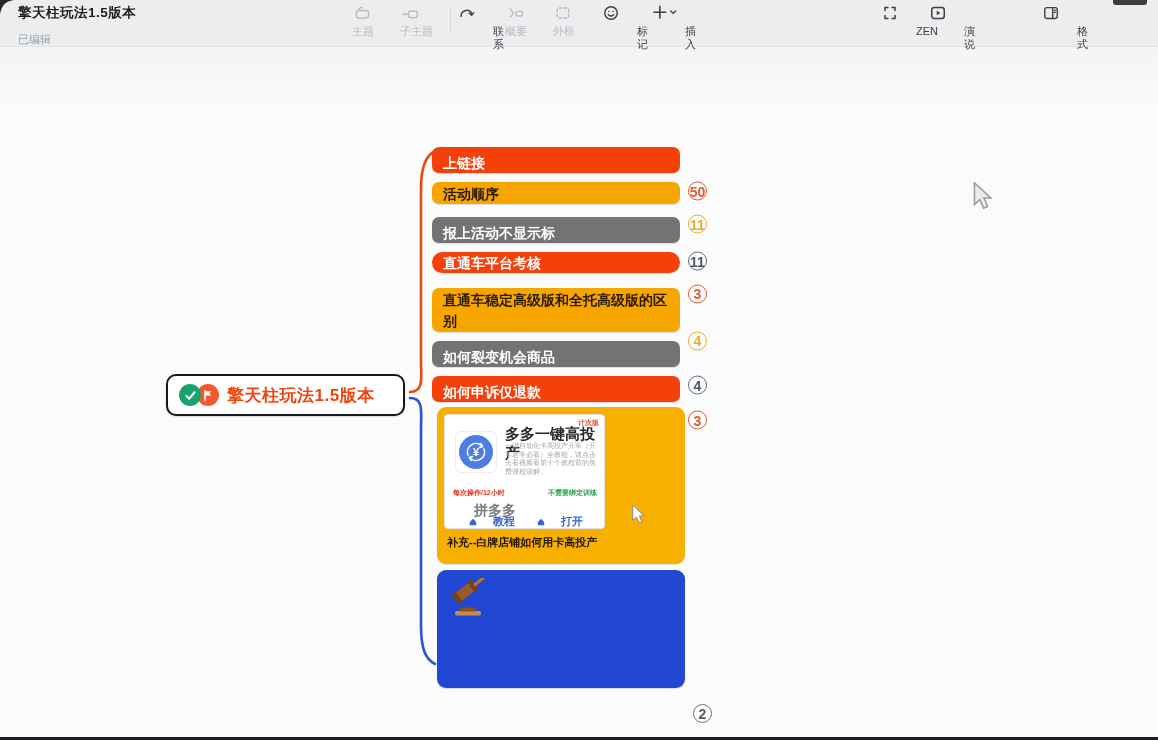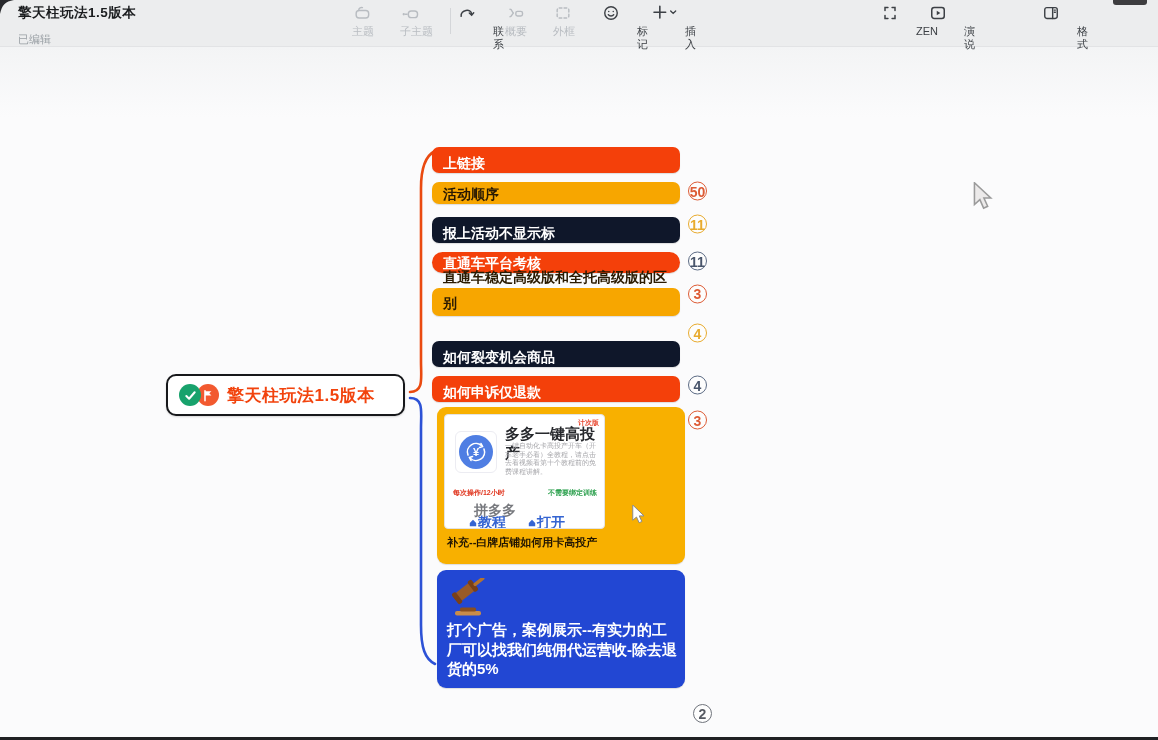--- a/index.html
+++ b/index.html
@@ -45,26 +45,26 @@
   .c-ico.check { background:#18a26c; z-index:1; }
   .c-ico.flag { background:#f2592f; margin-left:-4px; }
   .central .c-label { margin-left:8px; font-size:17px; font-weight:bold; color:#f2430d; letter-spacing:.5px; white-space:nowrap; }
 
   
   .branch { position:absolute; left:432px; width:248px; border-radius:7px; font-weight:bold;
     font-size:14px; display:flex; align-items:flex-end; padding:0 11px; cursor:pointer;
     box-shadow:0 1px 1px rgba(0,0,0,.12); }
   .node-red { background:#f4400a; color:#ffffff; }
   .node-amber { background:#f7a600; color:#2a1a02; }
-  .node-blue { background:#0f172a; color:#ffffff; }
+  .node-blue { background:#737373; color:#ffffff; }
   .b1 { top:100px; height:26px; }
   .b2 { top:135px; height:22px; }
   .b3 { top:170px; height:26px; }
   .b4 { top:205px; height:21px;border-radius:11px; }
-  .b5 { top:241px; height:28px; line-height:26px; }
+  .b5 { top:241px; height:44px; line-height:21px; }
   .b6 { top:294px; height:26px; }
   .b7 { top:329px; height:26px; }
 
   .badge { position:absolute; right:-27px; top:50%; transform:translateY(-50%);
     width:19px; height:19px; border-radius:50%; background:#fdfdfd;
     font-size:14px; font-weight:bold; display:flex; align-items:center; justify-content:center;margin-top:31px; }
   .badge.bdg-red   { border:1.5px solid #dd5b35; color:#dd5b35; }
   .badge.bdg-amber { border:1.5px solid #e8ab2e; color:#e8ab2e; }
   .badge.bdg-slate { border:1.5px solid #5c6b84; color:#49556b; }
   .badge.bdg-gray  { border:1.5px solid #70747c; color:#565a62; }
@@ -78,21 +78,21 @@
   .app-icon-tile { position:absolute; left:10px; top:16px; width:42px; height:42px; background:#fff;
     border:1px solid #ececf2; border-radius:6px; display:flex; align-items:center; justify-content:center; }
   .app-icon-circle { width:34px; height:34px; border-radius:50%; background:#4f7ee3;
     display:flex; align-items:center; justify-content:center; }
   .app-title { position:absolute; left:60px; top:10px; font-size:15px; font-weight:bold; color:#27292d; }
   .app-desc { position:absolute; left:60px; top:27px; width:94px; font-size:7px; line-height:8.5px; color:#a7a7ab; }
   .app-note-left { position:absolute; left:8px; top:73px; font-size:7px; font-weight:bold; color:#e0331c; }
   .app-note-right { position:absolute; right:7px; top:73px; font-size:7px; font-weight:bold; color:#2ba04d; }
   .app-platform { position:absolute; left:29px; top:87px; font-size:14px; font-weight:bold; color:#77797e; }
   .app-links { position:absolute; left:24px; top:99px; display:flex; gap:22px; }
-  .app-link { font-size:14px; font-weight:bold; color:#3565d2; display:flex; align-items:center; gap:1px; cursor:pointer; }
+  .app-link { font-size:11px; font-weight:bold; color:#3565d2; display:flex; align-items:center; gap:16px; cursor:pointer; }
   .sup-label { position:absolute; left:10px; top:128px; font-size:11px; font-weight:bold; color:#211502; white-space:nowrap; }
   .embedded-cursor { position:absolute; left:194px; top:98px; }
 
   
   .adnode { position:absolute; left:437px; top:523px; width:248px; height:118px;
     background:#2247d3; border-radius:9px; cursor:pointer; padding:8px 10px;
     box-shadow:0 1px 1px rgba(0,0,0,.12);}
   .ad-text { position:absolute; left:10px; top:50px; width:230px; font-size:15px; font-weight:bold;
     color:#ffffff; line-height:19.5px; }
   .ad-badge { top:103px; transform:none; }
@@ -309,21 +309,20 @@
         <g transform="rotate(-38 18 14)">
           <rect x="8" y="9" width="20" height="10" rx="2.5" fill="#9a5b28"></rect>
           <rect x="5.5" y="7.5" width="5" height="13" rx="2" fill="#7a4018"></rect>
           <rect x="25.5" y="7.5" width="5" height="13" rx="2" fill="#7a4018"></rect>
           <rect x="29" y="12.5" width="13" height="3.5" rx="1.7" fill="#b5732e"></rect>
         </g>
         <rect x="8" y="33" width="26" height="4.5" rx="2" fill="#c98c4a"></rect>
         <rect x="13" y="29.5" width="16" height="4" rx="1.5" fill="#8a4f1e"></rect>
       </svg>
     </span>
-    <div class="ad-text">打个广告，案例展示--有实力的工厂可以找我们纯佣代运营收-除去退货的5%</div>
     <span class="badge bdg-gray ad-badge">2</span>
   </div>
 
   <span class="main-cursor">
     <svg width="22" height="28" viewBox="0 0 14 18">
       <path d="M1.5 0.5 L1.5 14.5 L5 11.3 L7.4 16.8 L10 15.6 L7.6 10.3 L12 10.3 Z" fill="#eceaea" stroke="#9b9b9b" stroke-width="1"></path>
     </svg>
   </span>
 </div>
 

